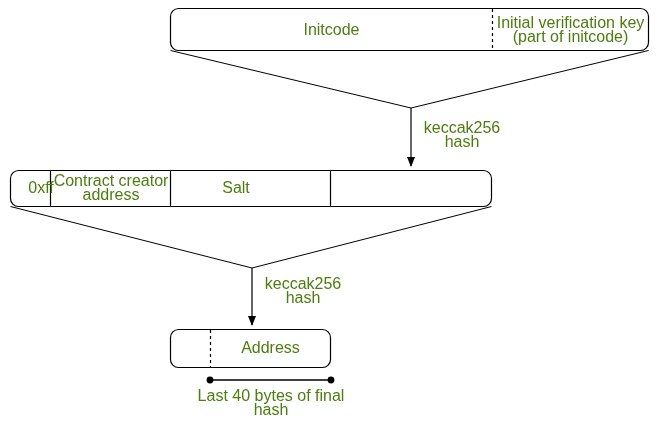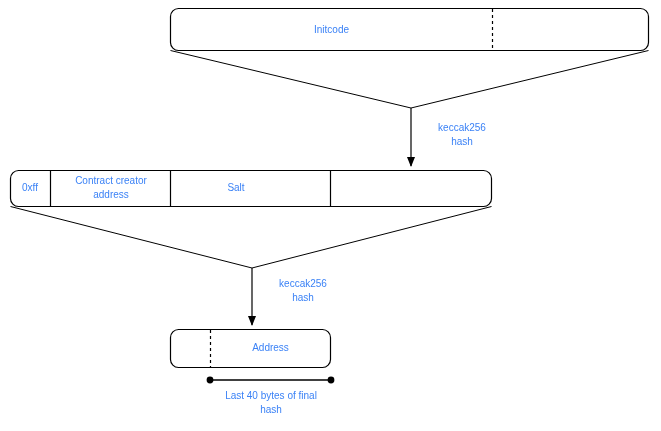--- a/index.html
+++ b/index.html
@@ -24,23 +24,23 @@
   svg.layer {
     position: absolute;
     left: 0; top: 0;
     width: 661px;
     height: 431px;
     overflow: visible;
   }
   .lbl {
     position: absolute;
     font-family: "Liberation Sans", sans-serif;
-    font-size: 10px;
+    font-size: 16px;
     line-height: 14px;
-    color: #3b82f6;
+    color: #4d7c0f;
     text-align: center;
     white-space: pre-line;
     pointer-events: none;
   }
   .lbl.one-line { line-height: 14px; }
 </style>
 </head>
 <body>
 
 <div id="diagram-root">
@@ -85,25 +85,27 @@
 
     <g>
       <line x1="210" y1="380" x2="331" y2="380" stroke="#000000" stroke-width="1.6"></line>
       <circle cx="210" cy="380" r="3.4" fill="#000000"></circle>
       <circle cx="331" cy="380" r="3.4" fill="#000000"></circle>
     </g>
   </svg>
 
   <div class="lbl one-line" style="left:171px; top:23px; width:321px;">Initcode</div>
 
+  <div class="lbl" style="left:493px; top:16px; width:155px;">Initial verification key
+(part of initcode)</div>
 
   <div class="lbl" style="left:414px; top:121px; width:96px; text-align:center;">keccak256
 hash</div>
 
-  <div class="lbl one-line" style="left:10px; top:181px; width:40px;">0xff</div>
+  <div class="lbl one-line" style="left:21px; top:181px; width:40px;">0xff</div>
 
   <div class="lbl" style="left:51px; top:174px; width:120px;text-align:center;">Contract creator
 address</div>
 
   <div class="lbl one-line" style="left:156px; top:181px; width:160px;">Salt</div>
 
   <div class="lbl one-line" style="left:331px; top:181px; width:160px;"></div>
 
   <div class="lbl" style="left:255px; top:277px; width:96px; text-align:center;">keccak256
 hash</div>

